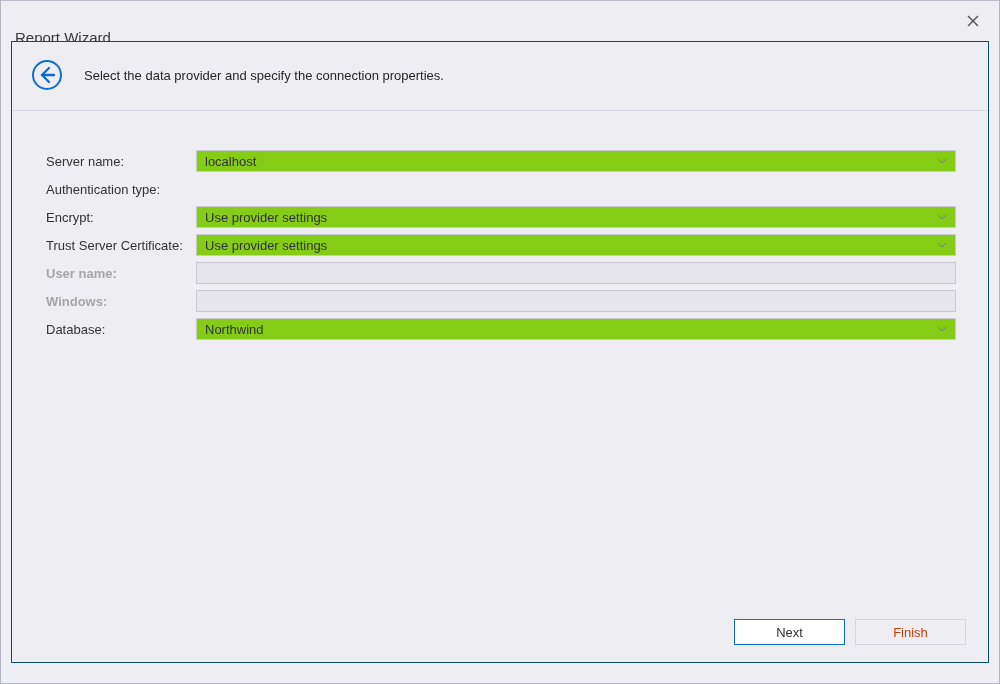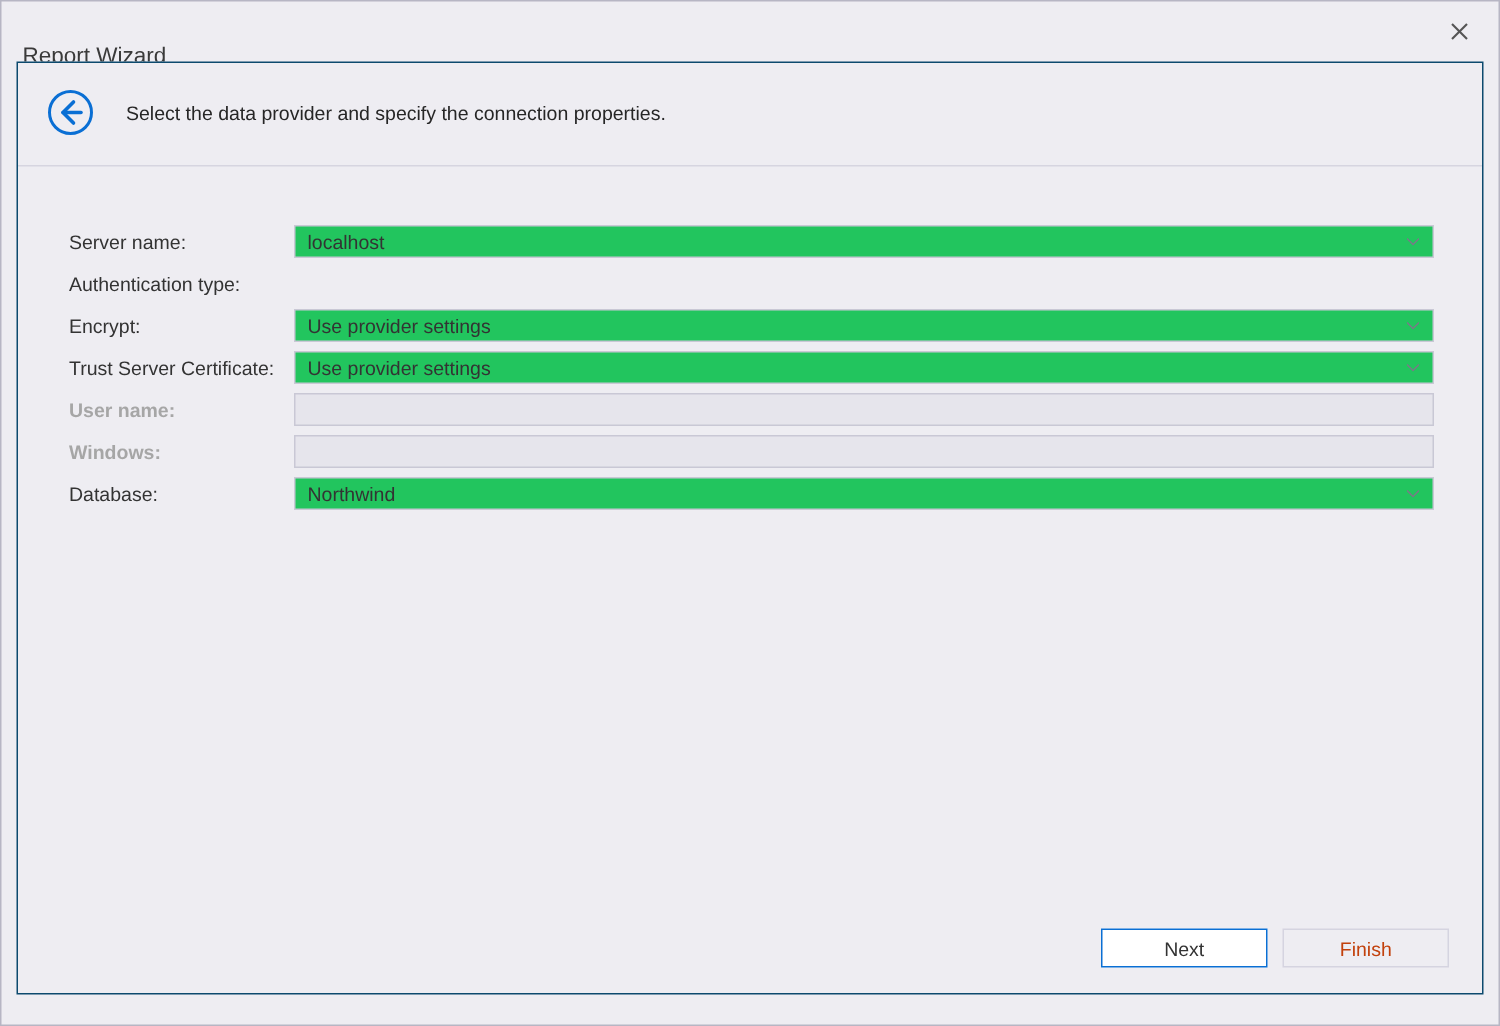--- a/index.html
+++ b/index.html
@@ -92,21 +92,21 @@
     color: #333;
     font-size: 13px;
     padding-left: 2px;
   }
   .row.disabled .label { color: #a6a6a6; font-weight: bold; }
 
   .field {
     flex: 1 1 auto;
     height: 22px;
     border: 1px solid #c9c8d5;
-    background: #22c55e;
+    background: #84cc16;
     display: flex;
     align-items: center;
     padding: 0 6px 0 8px;
     font-size: 13px;
     color: #333;
     position: relative;
   }
   .field.disabled {
     background: #e6e5ec;
     color: #888;

